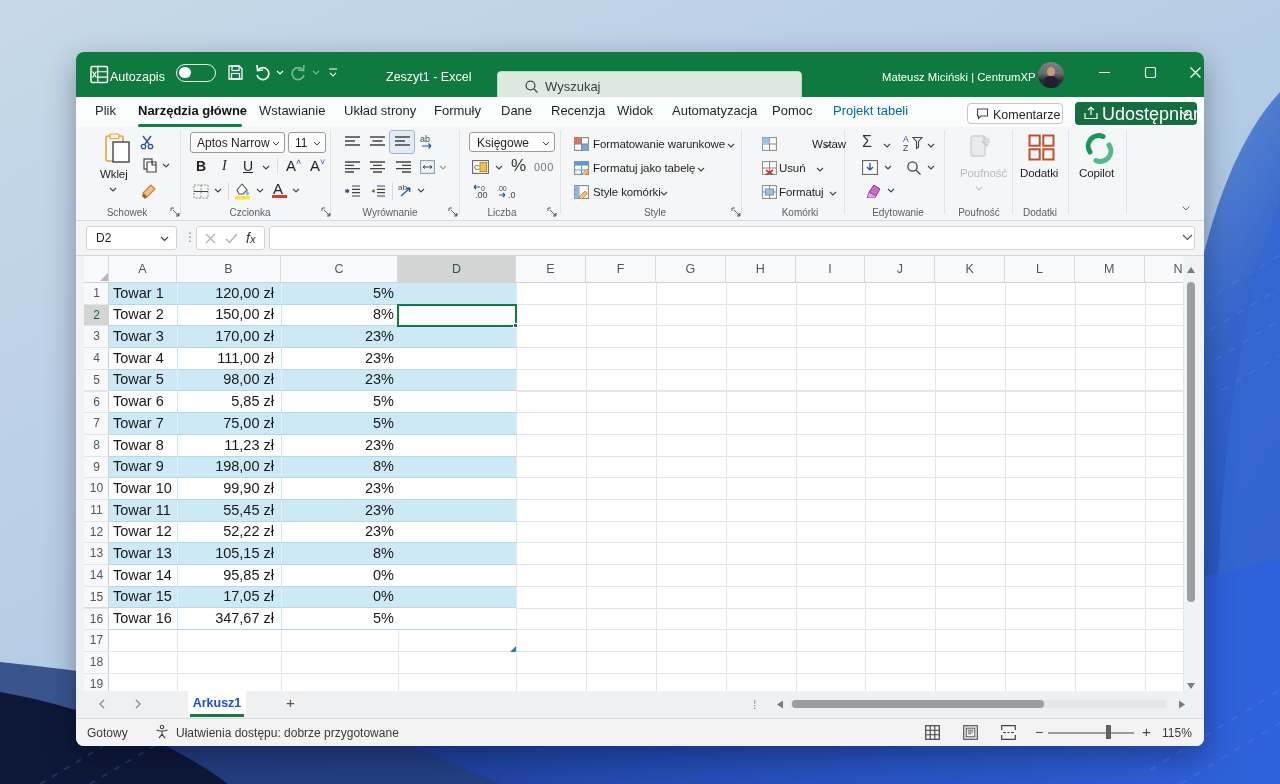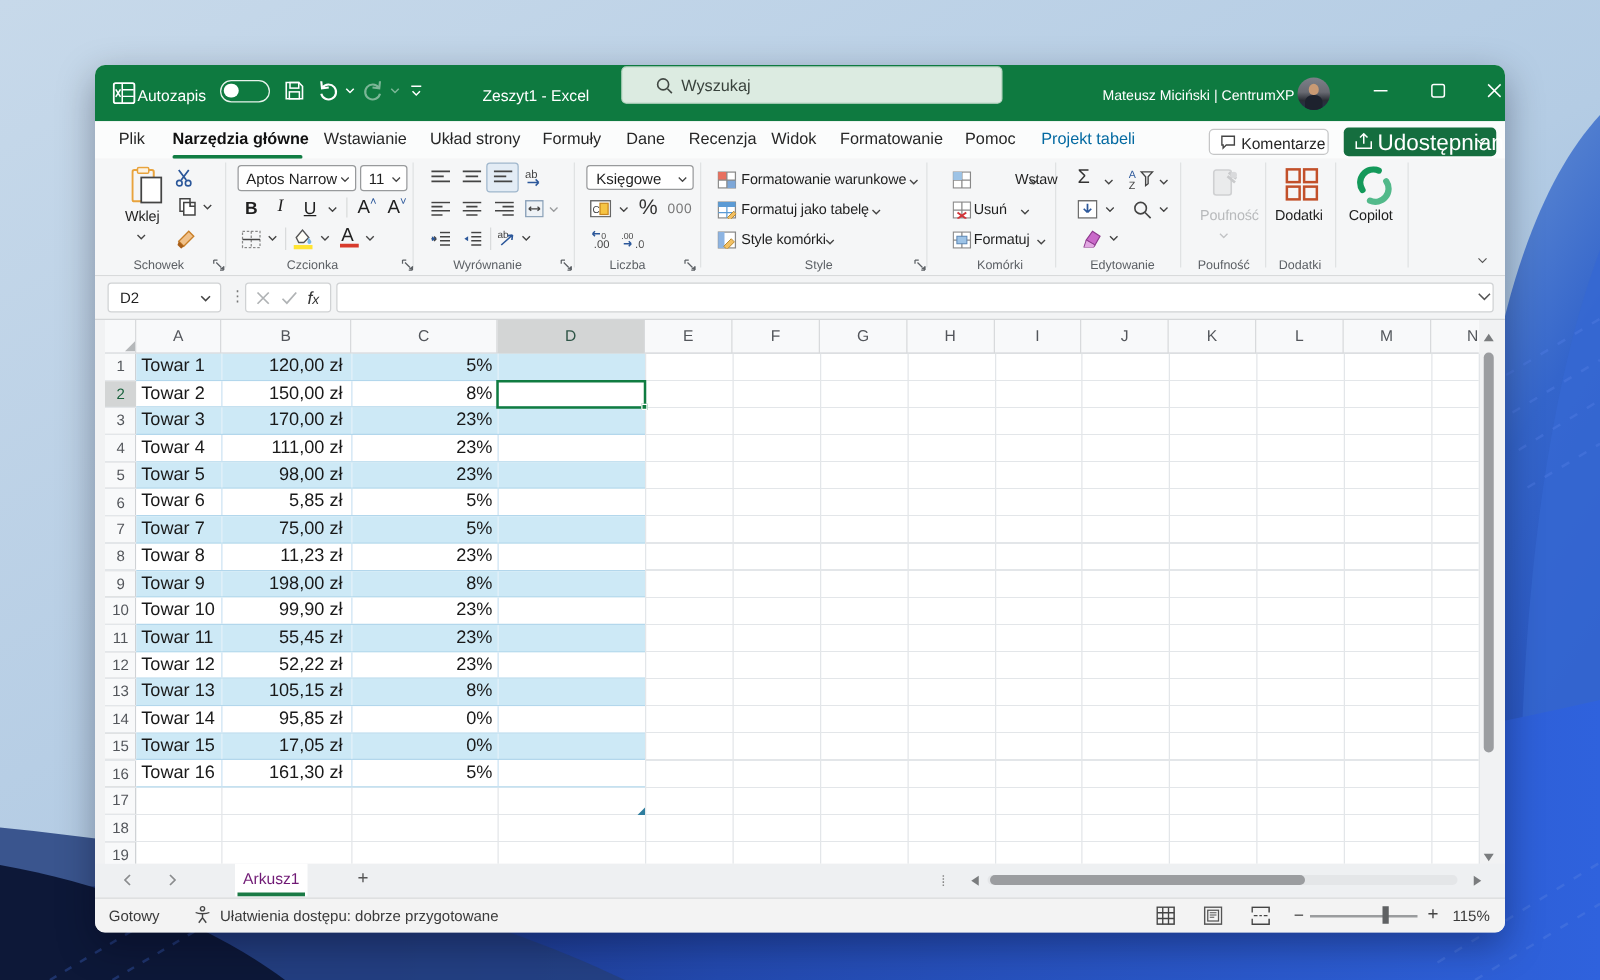--- a/index.html
+++ b/index.html
@@ -7,21 +7,21 @@
   #wall { position:absolute; left:0; top:0; width:1280px; height:784px; }
   #win { position:absolute; left:76px; top:52px; width:1128px; height:694px; border-radius:8px;
          background:#f3f3f3; box-shadow:0 10px 30px rgba(0,0,20,.35); overflow:hidden; }
   
   #titlebar { position:absolute; left:0; top:0; width:100%; height:45px; background:#0e7a40; color:#fff; }
   .tb { position:absolute; }
   #autozapis { left:34px; top:18px; font-size:12.5px; color:#fff; }
   #toggle { left:100px; top:12px; width:40px; height:18px; border:1.5px solid #e8f3ec; border-radius:10px; }
   #toggle .knob { position:absolute; left:2px; top:1.75px; width:11.5px; height:11.5px; border-radius:50%; background:#fff; }
   #ttext { left:287px; top:18px; font-size:12.5px;margin-left:23px; }
-  #searchbox { left:421px; top:1px; width:305px; height:30px; background:#dcebe1; border:1px solid #bcd8c6; border-radius:4px; }
+  #searchbox { left:421px; top:19px; width:305px; height:30px; background:#dcebe1; border:1px solid #bcd8c6; border-radius:4px; }
   #searchbox span { position:absolute; left:47px; top:7px; font-size:13px; color:#39423c; }
   #uname { left:806px; top:19px; font-size:11.3px; }
   #avatar { left:962px; top:10px; width:26px; height:26px; border-radius:50%; overflow:hidden;
             background: linear-gradient(180deg, #7d8089 0%, #686a72 45%, #2a2d35 70%, #23334f 100%);}
   #avatar:before { content:""; position:absolute; left:9px; top:5px; width:8px; height:9px; border-radius:50% 50% 45% 45%; background:#c99a74; }
   #avatar:after { content:""; position:absolute; left:6px; top:14px; width:14px; height:12px; border-radius:45% 45% 0 0; background:#1d222e; }
   .winbtn { position:absolute; top:14px; width:30px; height:16px; color:#fff; font-size:15px; text-align:center; line-height:15px;}
   
   #menubar { position:absolute; left:0; top:45px; width:100%; height:30px; background:#fbfcfc; }
   .mtab { position:absolute; top:6px; font-size:13px; color:#262626; }
@@ -60,21 +60,21 @@
   .c3 { width:117px; text-align:right; padding-right:4px; }
   .c4 { width:118px; }
   .even { background:#cde9f6; }
   .odd  { background:#fff; }
   #thead { background:#1d5a76; color:#fff; font-weight:bold; height:21.7px; display:flex; font-size:14px; }
   .dd { width:15px; height:15px; background:#fff; border:1px solid #8fa9b5; margin-top:2.5px; position:relative; }
   .dd:after { content:""; position:absolute; left:3px; top:5px; border-left:4px solid transparent; border-right:4px solid transparent; border-top:5px solid #40474d; }
   #d2sel { position:absolute; left:313px; top:48.4px; width:120px; height:23px; border:2px solid #107c41; }
   #d2sel .fh { position:absolute; right:-3px; bottom:-3px; width:5px; height:5px; background:#107c41; border:1px solid #fff; }
   #tcorner { position:absolute; left:426px; top:390px; width:0; height:0; border-left:6px solid transparent; border-bottom:6px solid #2e7d9e; }
-  .trow { border-bottom:1px solid #b3d7ec; }
+  .trow { border-bottom:1px solid #b3d7ec;align-items:flex-end; }
   .trow > div { border-left:1px solid #cde4f3; }
   .trow > div:first-child { border-left:none; }
   .even > div { border-left-color:#e4f1f9; }
   #vscroll { position:absolute; left:1109px; top:4px; width:12px; height:430px; }
   #vscroll .thumb { position:absolute; left:2px; top:22px; width:8px; height:320px; background:#9b9da0; border-radius:4px; }
   
   #tabbar { position:absolute; left:0; top:639px; width:100%; height:27px; background:#eef0f2; }
   
   #statusbar { position:absolute; left:0; top:666px; width:100%; height:28px; background:#f3f3f3; border-top:1px solid #d8dadb; font-size:12px; color:#3a3a3a; }
 </style>
@@ -181,21 +181,21 @@
   <div id="menubar">
     <div class="mtab" style="left:19px">Plik</div>
     <div class="mtab" style="left:62px;font-weight:bold;color:#111">Narzędzia główne</div>
     <div style="position:absolute;left:62px;top:27px;width:104px;height:3px;background:#117d43;border-radius:2px"></div>
     <div class="mtab" style="left:183px">Wstawianie</div>
     <div class="mtab" style="left:268px">Układ strony</div>
     <div class="mtab" style="left:358px">Formuły</div>
     <div class="mtab" style="left:425px">Dane</div>
     <div class="mtab" style="left:475px">Recenzja</div>
     <div class="mtab" style="left:541px">Widok</div>
-    <div class="mtab" style="left:596px">Formatowanie</div>
+    <div class="mtab" style="left:596px">Automatyzacja</div>
     <div class="mtab" style="left:696px">Pomoc</div>
     <div class="mtab green" style="left:757px">Projekt tabeli</div>
     <div id="kombtn">
         <svg style="position:absolute;left:8px;top:4px" width="13" height="12" viewBox="0 0 13 12">
           <path d="M1.5,1 h10 v7 h-6.5 l-2.5,2.5 v-2.5 h-1 z" fill="none" stroke="#444" stroke-width="1.1"></path>
         </svg>
         <span style="position:absolute;left:25px;top:2px">Komentarze</span>
       </div>
     <div id="sharebtn">
         <svg style="position:absolute;left:9px;top:4px" width="14" height="14" viewBox="0 0 14 14">
@@ -686,21 +686,21 @@
             <div class="c4"></div>
           </div>
           <div class="trow even">
             <div class="c1">Towar 15</div>
             <div class="c2">17,05 zł</div>
             <div class="c3">0%</div>
             <div class="c4"></div>
           </div>
           <div class="trow odd">
             <div class="c1">Towar 16</div>
-            <div class="c2">161,30 zł</div>
+            <div class="c2">347,67 zł</div>
             <div class="c3">5%</div>
             <div class="c4"></div>
           </div>
         </div>
       <div id="d2sel">
           <div class="fh"></div>
         </div>
       <div id="tcorner"></div>
     </div>
     <div id="vscroll">
@@ -714,21 +714,21 @@
     </div>
   </div>
 
   <div id="tabbar">
     <svg style="position:absolute;left:22px;top:8px" width="8" height="10" viewBox="0 0 8 10">
         <path d="M6,1 L2,5 L6,9" fill="none" stroke="#8a8c8e" stroke-width="1.4"></path>
       </svg>
     <svg style="position:absolute;left:58px;top:8px" width="8" height="10" viewBox="0 0 8 10">
         <path d="M2,1 L6,5 L2,9" fill="none" stroke="#8a8c8e" stroke-width="1.4"></path>
       </svg>
-    <div style="position:absolute;left:112px;top:0;width:58px;height:26px;background:#fff;text-align:center;line-height:24px;font-size:12.5px;font-weight:normal;color:#701a75">Arkusz1</div>
+    <div style="position:absolute;left:112px;top:0;width:58px;height:26px;background:#fff;text-align:center;line-height:24px;font-size:12.5px;font-weight:bold;color:#1d4ed8">Arkusz1</div>
     <div style="position:absolute;left:114px;top:23px;width:54px;height:2.5px;background:#1a7a45"></div>
     <div style="position:absolute;left:210px;top:3px;font-size:15px;color:#555">+</div>
     <div style="position:absolute;left:677px;top:7px;color:#888;font-size:12px;letter-spacing:-1px">⁞</div>
     <svg style="position:absolute;left:700px;top:9px" width="8" height="9" viewBox="0 0 8 9">
         <path d="M7,0.5 L1,4.5 L7,8.5 Z" fill="#7a7c7e"></path>
       </svg>
     <div style="position:absolute;left:714px;top:9px;width:376px;height:8px;background:#e4e6e8;border-radius:4px"></div>
     <div style="position:absolute;left:716px;top:9px;width:252px;height:8px;background:#9b9da0;border-radius:4px"></div>
     <svg style="position:absolute;left:1102px;top:9px" width="8" height="9" viewBox="0 0 8 9">
         <path d="M1,0.5 L7,4.5 L1,8.5 Z" fill="#7a7c7e"></path>

